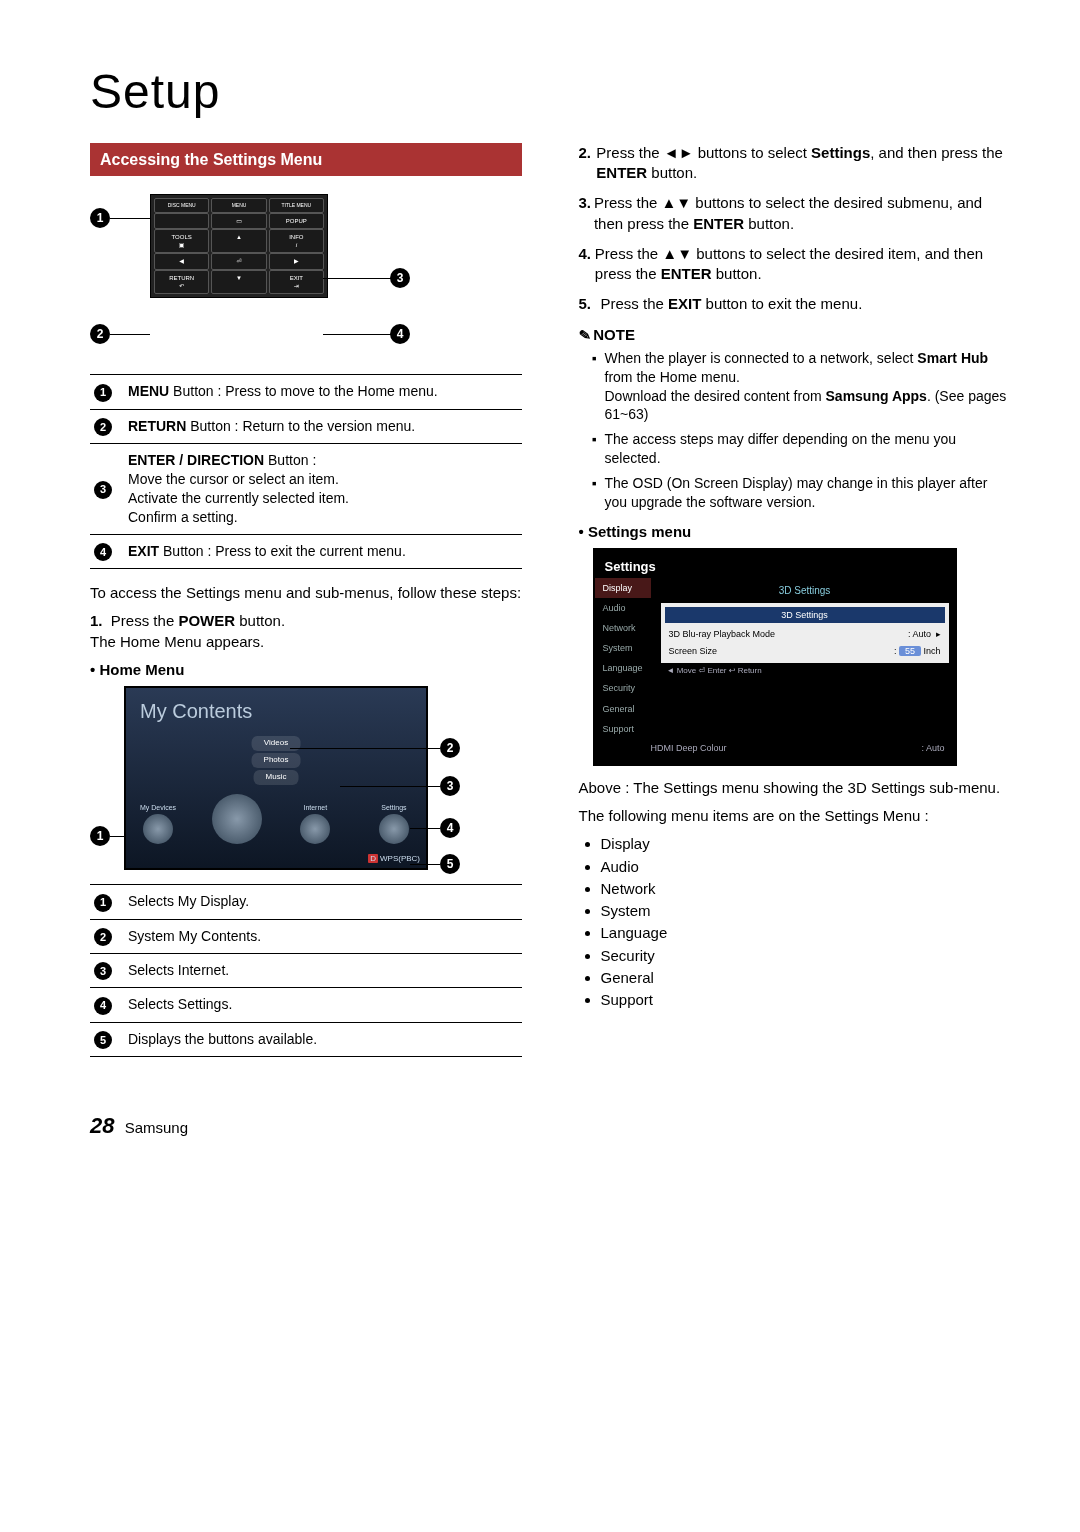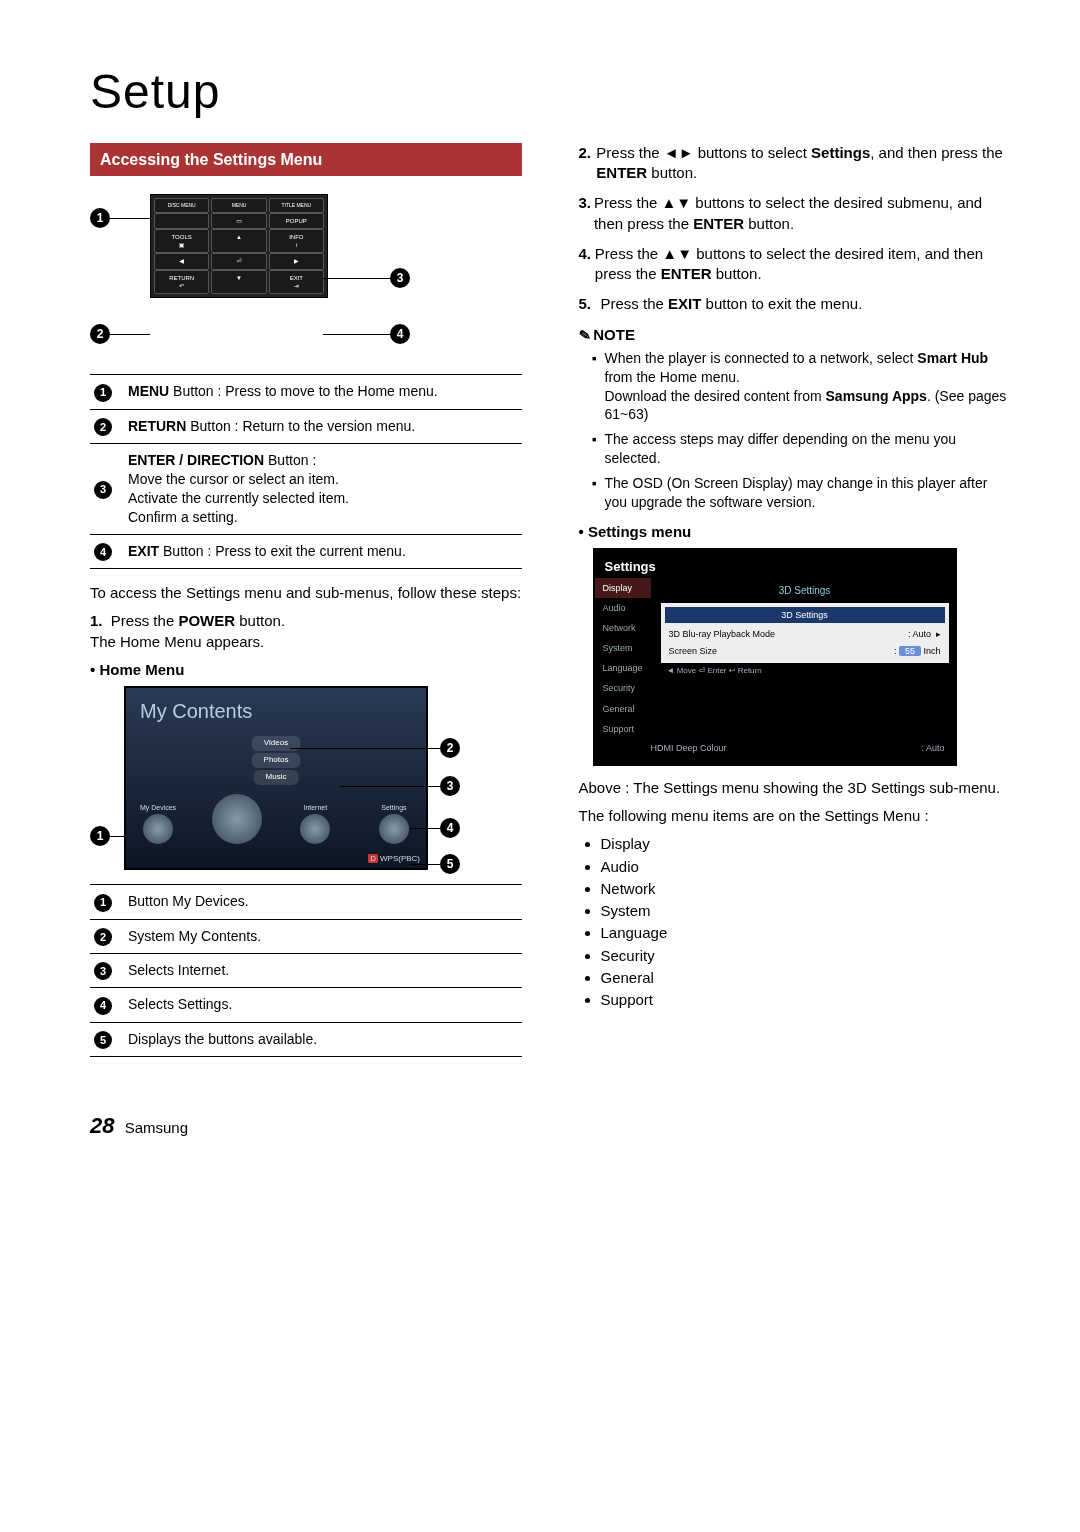--- a/index.html
+++ b/index.html
@@ -270,21 +270,21 @@
       <div class="ccircle" style="left:350px; top:132px;">4</div>
       <div class="lead" style="left:320px; top:142px; width:30px;"></div>
       <div class="ccircle" style="left:350px; top:168px;">5</div>
       <div class="lead" style="left:320px; top:178px; width:30px;"></div>
     </div>
 
     <table class="ctable" style="margin-top:14px;">
       <tbody>
           <tr>
             <td class="numcell"><span class="numbadge">1</span></td>
-            <td>Button My Devices.</td>
+            <td>Selects My Display.</td>
           </tr>
       <tr>
             <td class="numcell"><span class="numbadge">2</span></td>
             <td>System My Contents.</td>
           </tr>
       <tr>
             <td class="numcell"><span class="numbadge">3</span></td>
             <td>Selects Internet.</td>
           </tr>
       <tr>

